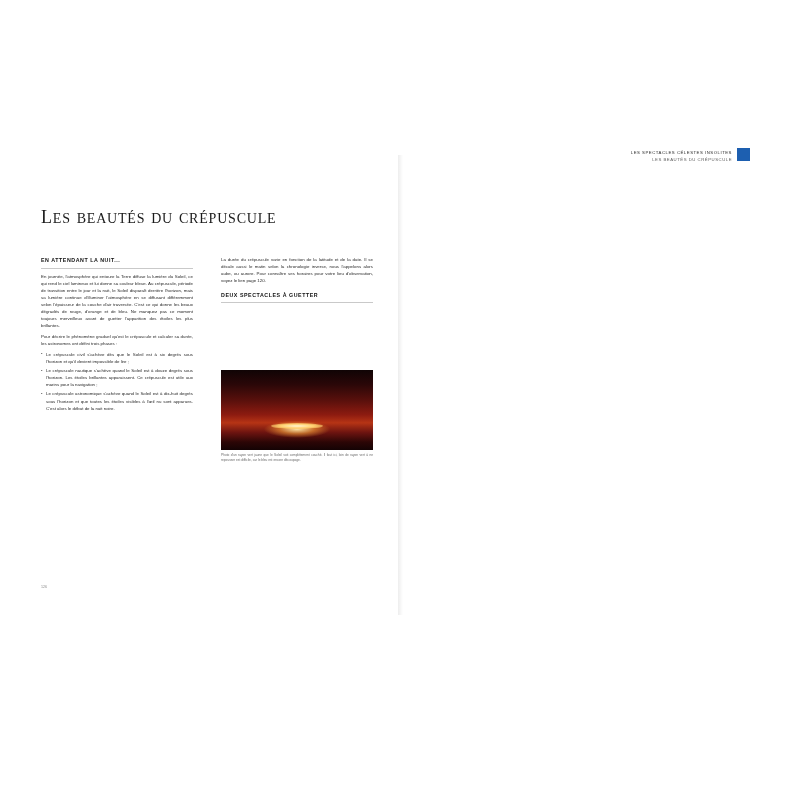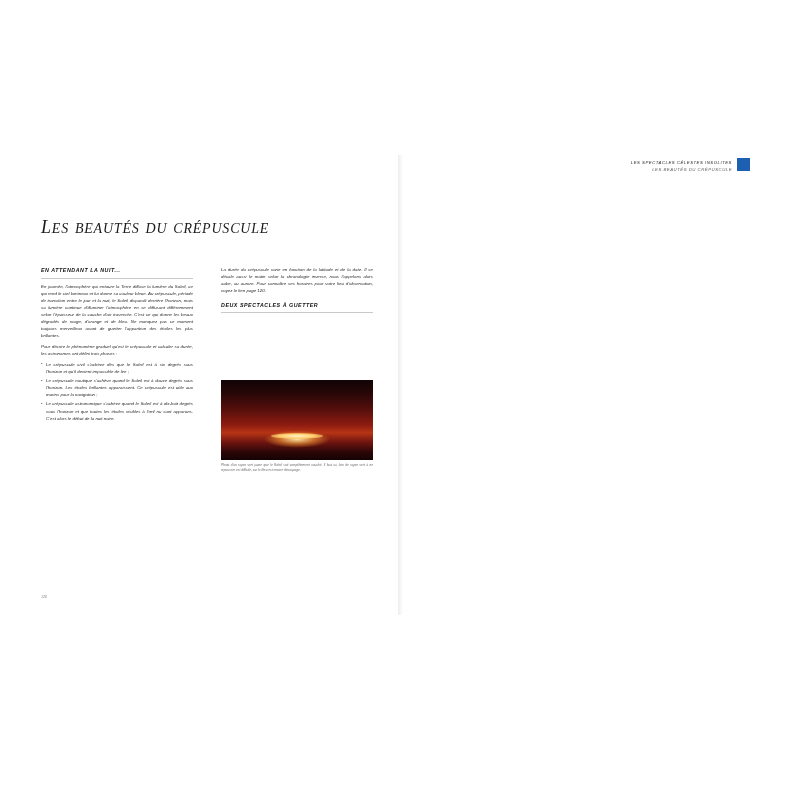--- a/index.html
+++ b/index.html
@@ -16,24 +16,23 @@
   #spread {
     position: absolute;
     left: 0;
     top: 0;
     width: 800px;
     height: 800px;
     background: #ffffff;
   }
   .page {
     position: absolute;
-    top: 158px;
+    top: 148px;
     height: 460px;
     background: #ffffff;
-    font-style: italic;
   }
   .page-left {
     left: 25px;
     width: 375px;
     border-right: 1px solid #e8e8e8;
   }
   .page-right {
     left: 400px;
     width: 375px;
   }

